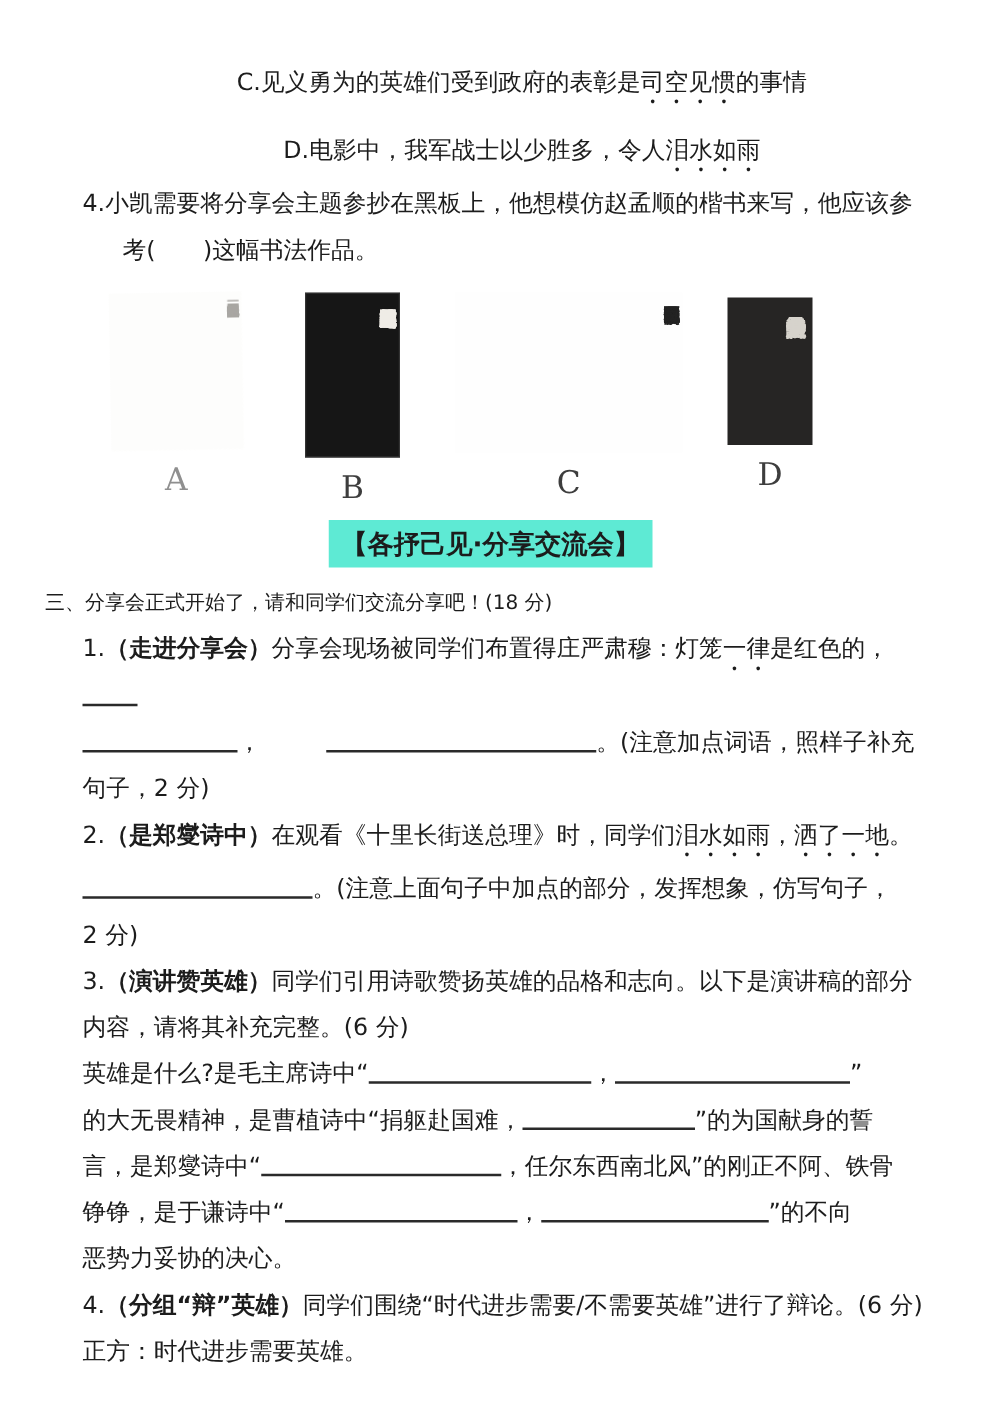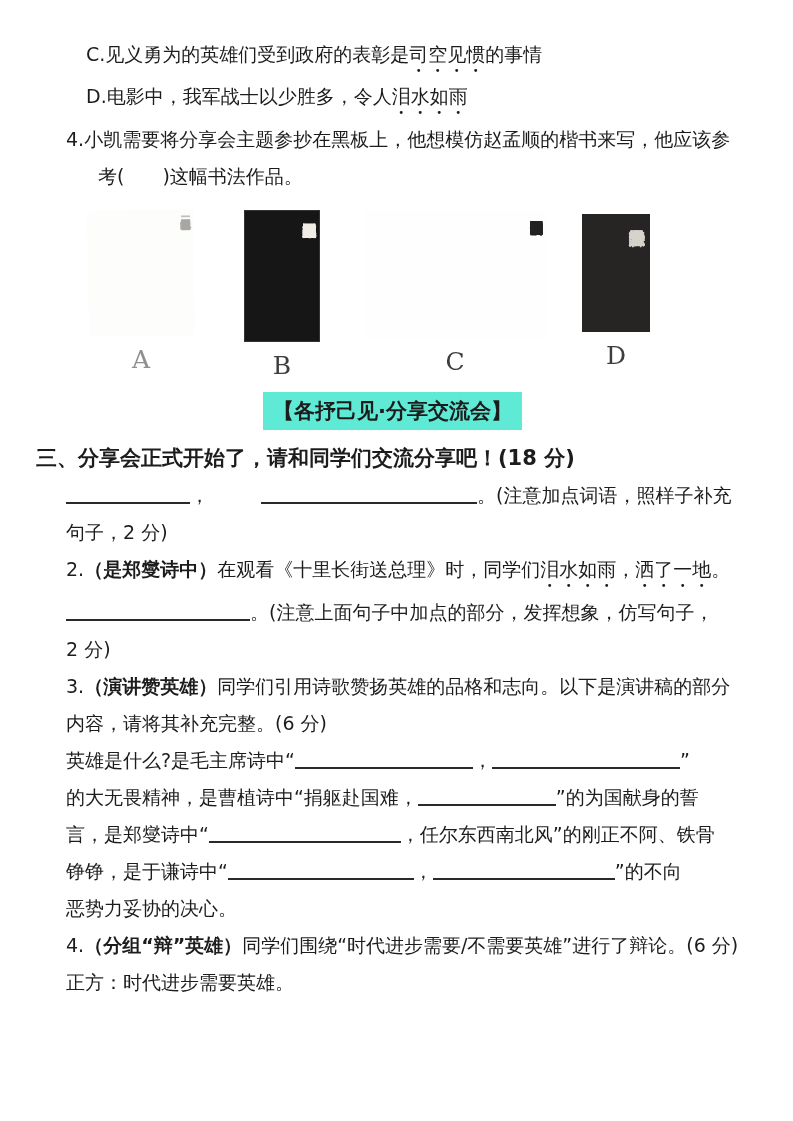--- a/index.html
+++ b/index.html
@@ -4,21 +4,21 @@
 <style>
   html,body{margin:0;padding:0;background:#ffffff;}
   body{
     width:793px;height:1121px;overflow:hidden;
     font-family:"DejaVu Sans","Liberation Sans",sans-serif;
     color:#1c1c1c;
     -webkit-font-smoothing:antialiased;
   }
   .content{padding:34px 44px 0 36px;font-size:19px;line-height:32px;}
   p{margin:0;}
-  .opt{margin-left:50px;margin-top:4px;}
+  .opt{margin-left:50px;margin-top:16px;text-align:center;}
   .qline{margin-left:30px;margin-top:5px;}
   .cont{margin-left:30px;margin-top:5px;}
   .indent2{margin-left:62px;margin-top:5px;}
   .boldtag{font-weight:700;}
   .emph{
     -webkit-text-emphasis:filled dot #1c1c1c;
     -webkit-text-emphasis-position:under right;
     text-emphasis:filled dot #1c1c1c;
     text-emphasis-position:under right;
   }
@@ -85,21 +85,21 @@
   .gap-d{margin-left:36px;}
   
   .header-wrap{text-align:center;margin-top:20px;}
   .header-pill{
     display:inline-block;
     background:#5eead4;
     font-weight:700;
     font-size:21px;
     padding:3px 10px;
   }
-  .sec-title{font-weight:700;margin-top:12px;font-size:21px;}
+  .sec-title{font-weight:400;margin-top:12px;font-size:16px;}
   .wide-gap{display:inline-block;width:52px;}
 </style>
 </head>
 <body>
 
 <div class="content">
 
   <p class="opt"><span>C.见义勇为的英雄们受到政府的表彰是</span><span class="emph">司空见惯</span><span>的事情</span></p>
 
   <p class="opt"><span>D.电影中，我军战士以少胜多，令人</span><span class="emph">泪水如雨</span></p>
@@ -125,20 +125,21 @@
       <div class="calli-label">D</div>
     </div>
   </div>
 
   <div class="header-wrap">
     <span class="header-pill">【各抒己见·分享交流会】</span>
   </div>
 
   <p class="sec-title">三、分享会正式开始了，请和同学们交流分享吧！(18 分)</p>
 
+  <p class="qline"><span>1.</span><span class="boldtag">（走进分享会）</span><span>分享会现场被同学们布置得庄严肃穆：灯笼</span><span class="emph">一律</span><span>是红色的，</span><span class="blank" style="width:44px"></span></p>
   <p class="cont"><span class="blank" style="width:124px"></span><span>，</span><span class="wide-gap"></span><span class="blank" style="width:216px"></span><span>。(注意加点词语，照样子补充</span></p>
   <p class="cont">句子，2 分)</p>
 
   <p class="qline"><span>2.</span><span class="boldtag">（是郑燮诗中）</span><span>在观看《十里长街送总理》时，同学们</span><span class="emph">泪水如雨</span><span>，</span><span class="emph">洒了一地</span><span>。</span></p>
   <p class="cont"><span class="blank" style="width:184px"></span><span>。(注意上面句子中加点的部分，发挥想象，仿写句子，</span></p>
   <p class="cont">2 分)</p>
 
   <p class="qline"><span>3.</span><span class="boldtag">（演讲赞英雄）</span><span>同学们引用诗歌赞扬英雄的品格和志向。以下是演讲稿的部分</span></p>
   <p class="cont">内容，请将其补充完整。(6 分)</p>
   <p class="cont"><span>英雄是什么?是毛主席诗中“</span><span class="blank" style="width:178px"></span><span>，</span><span class="blank" style="width:188px"></span><span>”</span></p>

